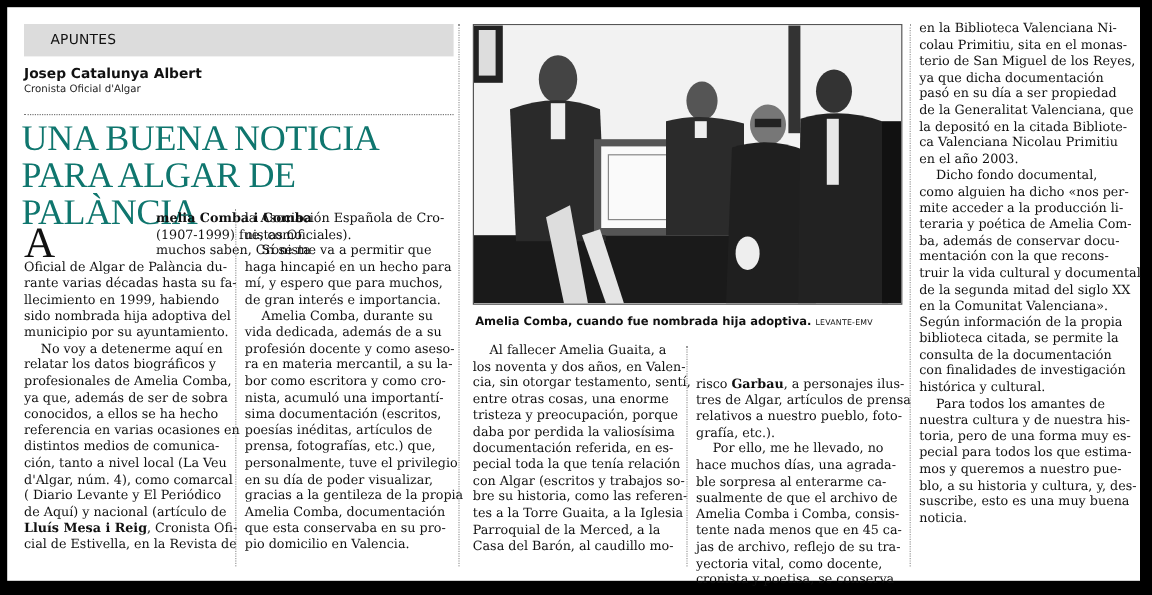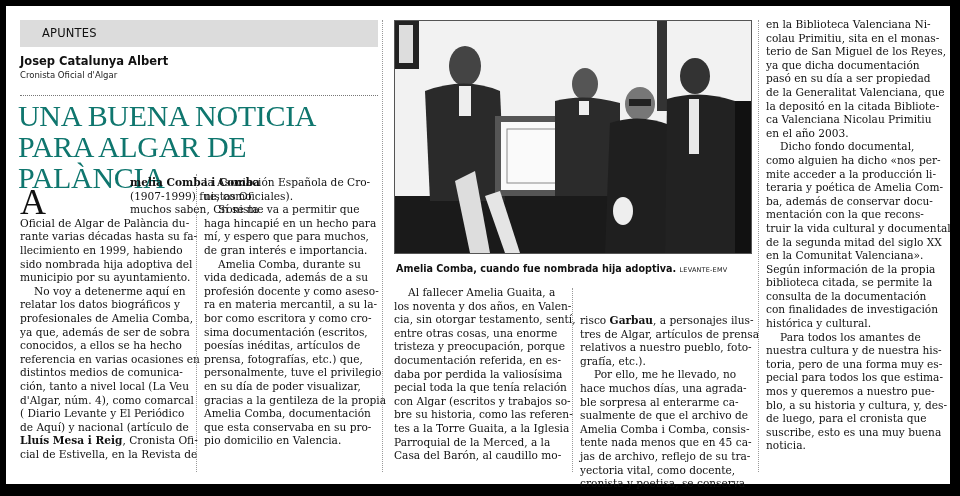--- a/index.html
+++ b/index.html
@@ -77,20 +77,21 @@
       <span class="ln">nistas Oficiales).</span>
       <span class="ln ind">Sí se me va a permitir que</span>
       <span class="ln">haga hincapié en un hecho para</span>
       <span class="ln">mí, y espero que para muchos,</span>
       <span class="ln">de gran interés e importancia.</span>
       <span class="ln ind">Amelia Comba, durante su</span>
       <span class="ln">vida dedicada, además de a su</span>
       <span class="ln">profesión docente y como aseso-</span>
       <span class="ln">ra en materia mercantil, a su la-</span>
       <span class="ln">bor como escritora y como cro-</span>
+      <span class="ln">nista, acumuló una importantí-</span>
       <span class="ln">sima documentación (escritos,</span>
       <span class="ln">poesías inéditas, artículos de</span>
       <span class="ln">prensa, fotografías, etc.) que,</span>
       <span class="ln">personalmente, tuve el privilegio</span>
       <span class="ln">en su día de poder visualizar,</span>
       <span class="ln">gracias a la gentileza de la propia</span>
       <span class="ln">Amelia Comba, documentación</span>
       <span class="ln">que esta conservaba en su pro-</span>
       <span class="ln">pio domicilio en Valencia.</span>
     </div>
@@ -137,22 +138,22 @@
     <span>Amelia Comba, cuando fue nombrada hija adoptiva.</span>
     <span class="credit">LEVANTE-EMV</span>
   </div>
 
   <div class="col" id="col3" style="left:388px; top:280px; width:180px;">
       <span class="ln ind">Al fallecer Amelia Guaita, a</span>
       <span class="ln">los noventa y dos años, en Valen-</span>
       <span class="ln">cia, sin otorgar testamento, sentí,</span>
       <span class="ln">entre otras cosas, una enorme</span>
       <span class="ln">tristeza y preocupación, porque</span>
+      <span class="ln">daba por perdida la valiosísima</span>
       <span class="ln">documentación referida, en es-</span>
-      <span class="ln">daba por perdida la valiosísima</span>
       <span class="ln">pecial toda la que tenía relación</span>
       <span class="ln">con Algar (escritos y trabajos so-</span>
       <span class="ln">bre su historia, como las referen-</span>
       <span class="ln">tes a la Torre Guaita, a la Iglesia</span>
       <span class="ln">Parroquial de la Merced, a la</span>
       <span class="ln">Casa del Barón, al caudillo mo-</span>
     </div>
 
   <div class="vrule" style="left:566px; top:282px; height:184px;"></div>
 
@@ -197,17 +198,16 @@
       <span class="ln">biblioteca citada, se permite la</span>
       <span class="ln">consulta de la documentación</span>
       <span class="ln">con finalidades de investigación</span>
       <span class="ln">histórica y cultural.</span>
       <span class="ln ind">Para todos los amantes de</span>
       <span class="ln">nuestra cultura y de nuestra his-</span>
       <span class="ln">toria, pero de una forma muy es-</span>
       <span class="ln">pecial para todos los que estima-</span>
       <span class="ln">mos y queremos a nuestro pue-</span>
       <span class="ln">blo, a su historia y cultura, y, des-</span>
-      <span class="ln">de luego, para el cronista que</span>
       <span class="ln">suscribe, esto es una muy buena</span>
       <span class="ln">noticia.</span>
     </div>
 </div>
 
 </body></html>

